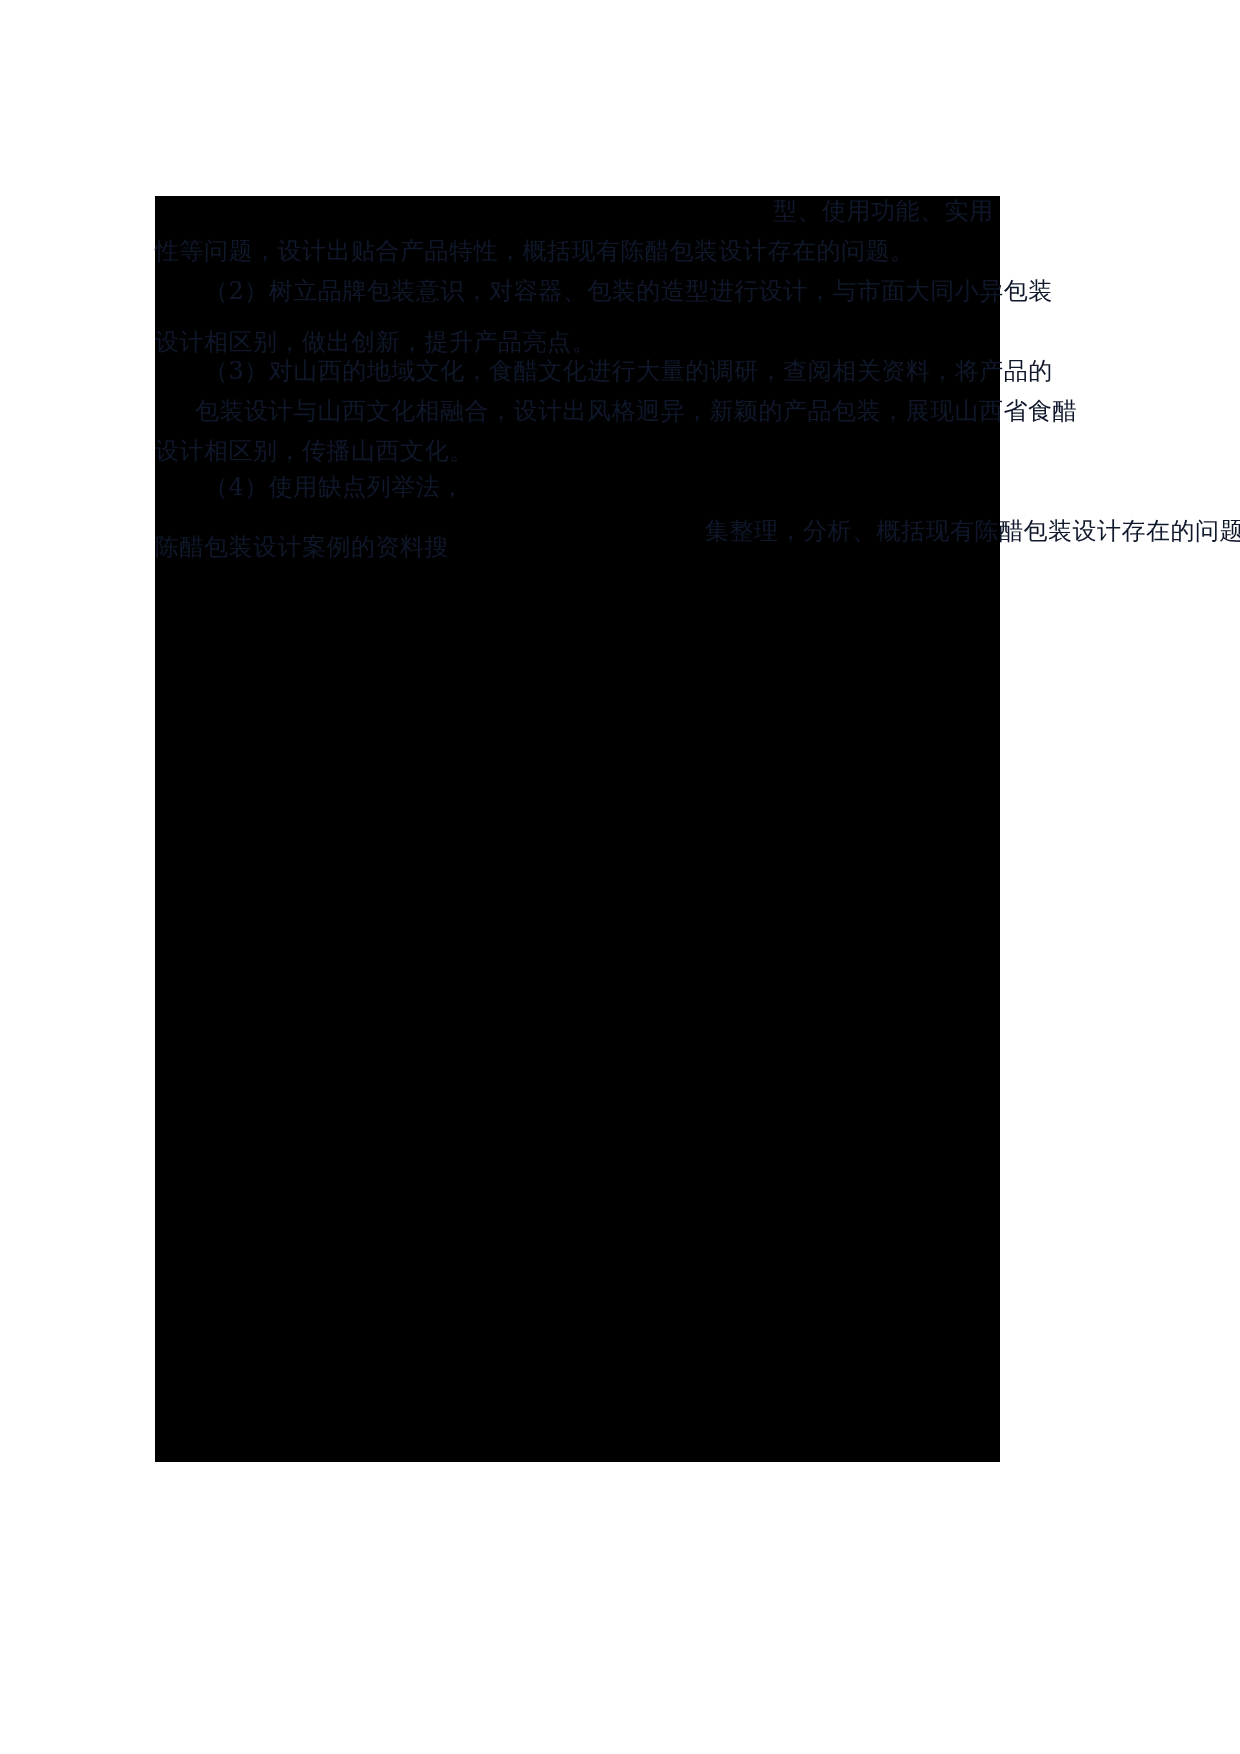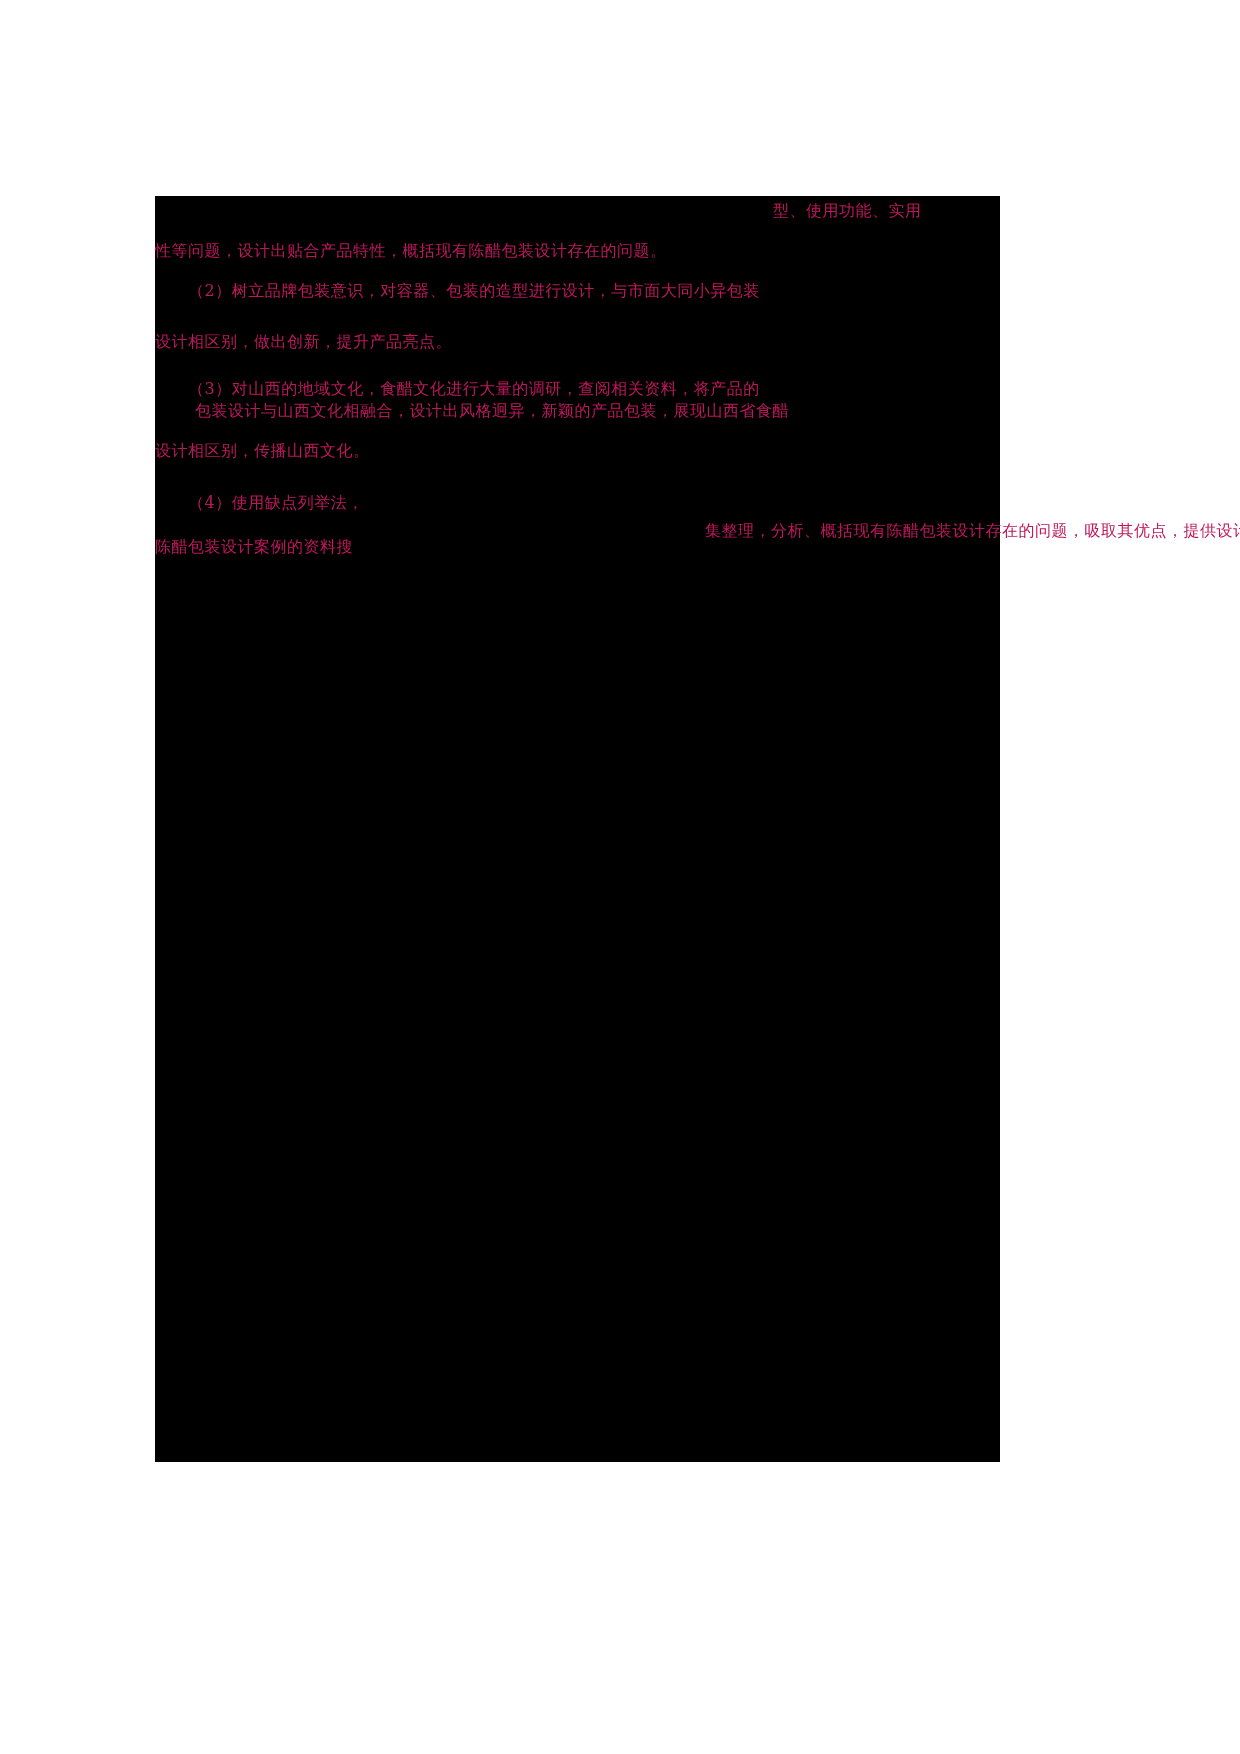--- a/index.html
+++ b/index.html
@@ -28,36 +28,36 @@
   }
   
   .text-layer {
     position: absolute;
     left: 140px;
     top: 190px;
     width: 880px;
   }
   .doc-line {
     position: absolute;
-    color: #be185d;
-    font-size: 16px;
+    color: #0f172a;
+    font-size: 24px;
     line-height: 26px;
     letter-spacing: 0.5px;
     white-space: pre;
     font-family: "DejaVu Serif", "Liberation Serif", serif;
   }
   
   .l0  { top: 8px;   left: 633px; }
   .l1  { top: 48px;  left: 15px;  }
   .l2  { top: 88px;  left: 15px;  }
   .l3  { top: 139px; left: 15px;  }
-  .l4  { top: 168px; left: 15px; margin-top: 18px;  }
+  .l4  { top: 168px; left: 15px;  }
   .l5  { top: 208px; left: 15px; padding-left: 40px;  }
   .l6  { top: 248px; left: 15px;  }
-  .l7  { top: 300px; left: 15px;  }
+  .l7  { top: 284px; left: 15px;  }
   .l8  { top: 328px; left: 15px; margin-top: 16px;  }
   .l9  { top: 328px; left: 565px; }
   .l10 { top: 368px; left: 15px;  }
 </style>
 </head>
 <body>
 
 <div class="page">
 
   <div class="redaction-block" id="redact-main"></div>

